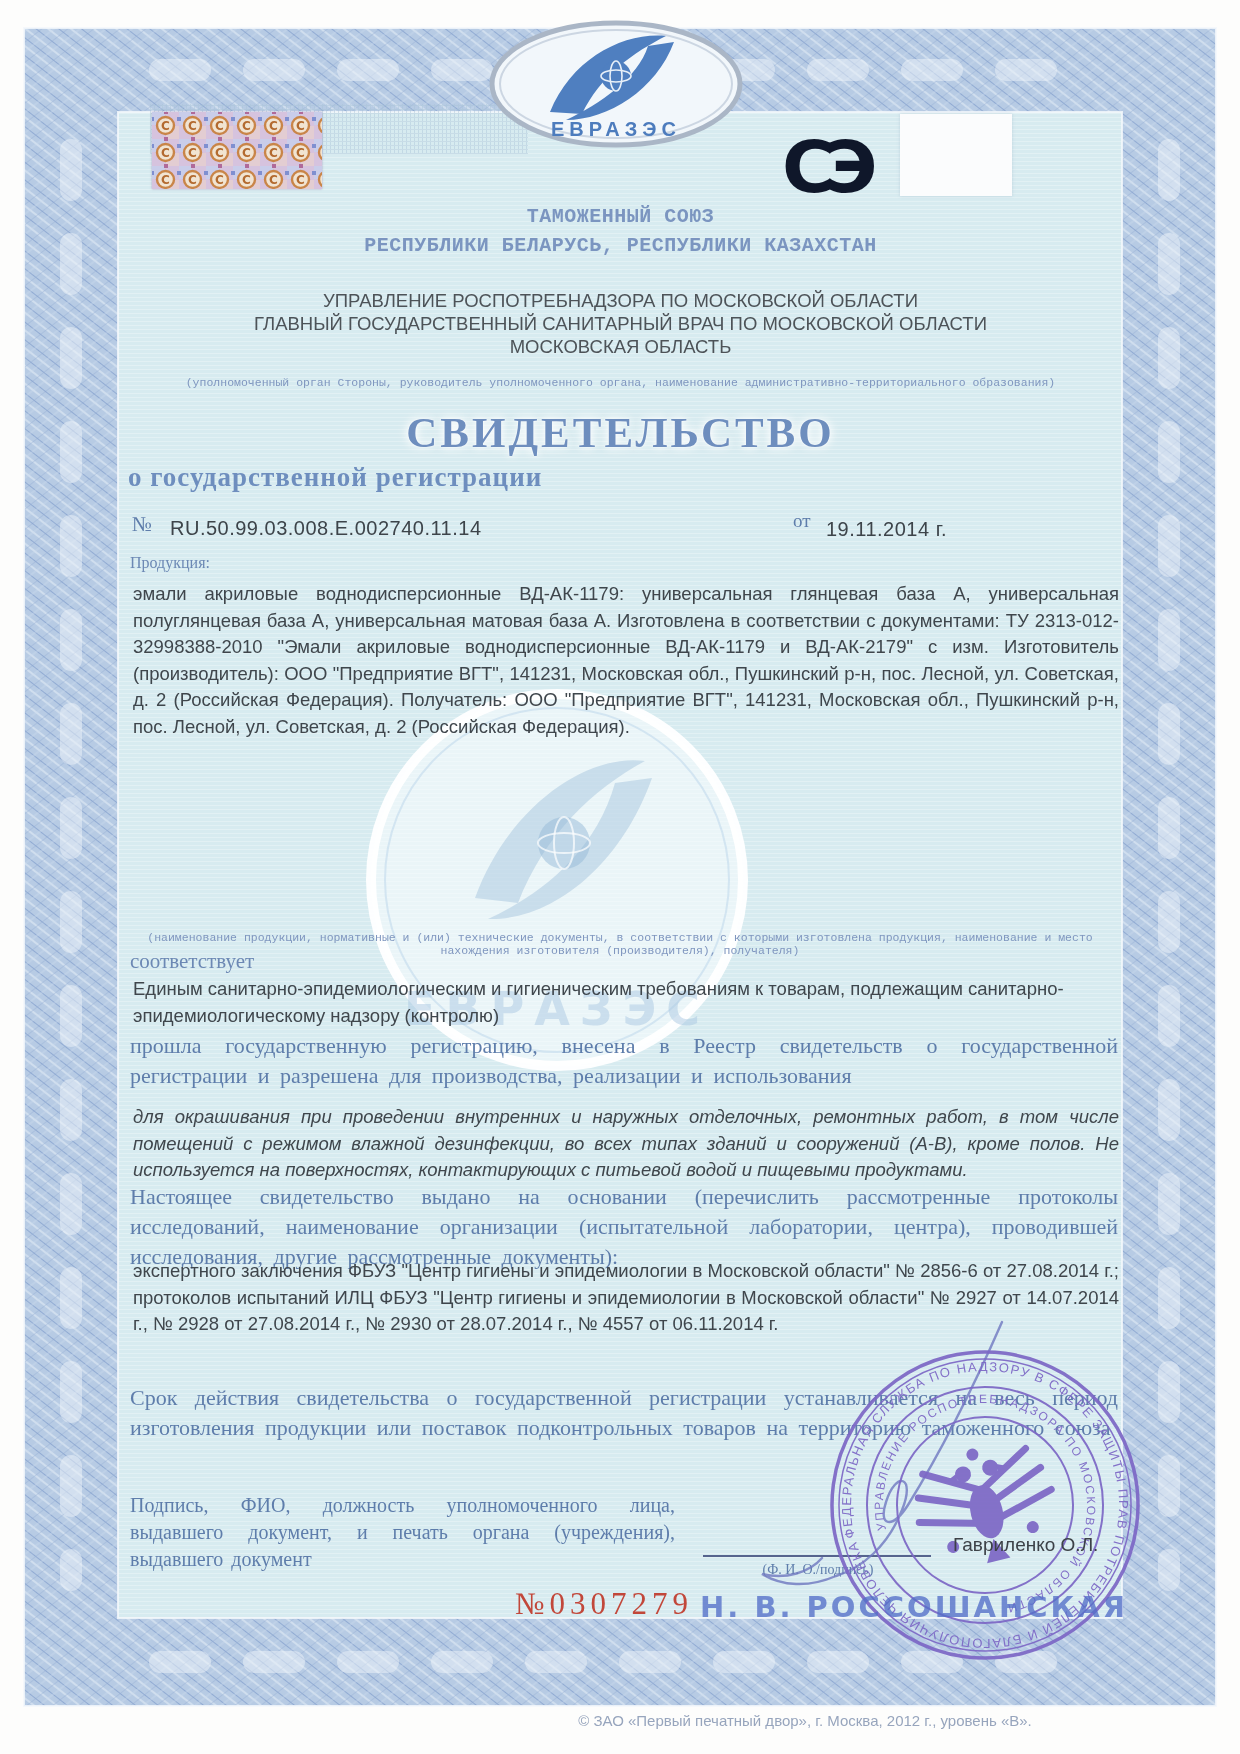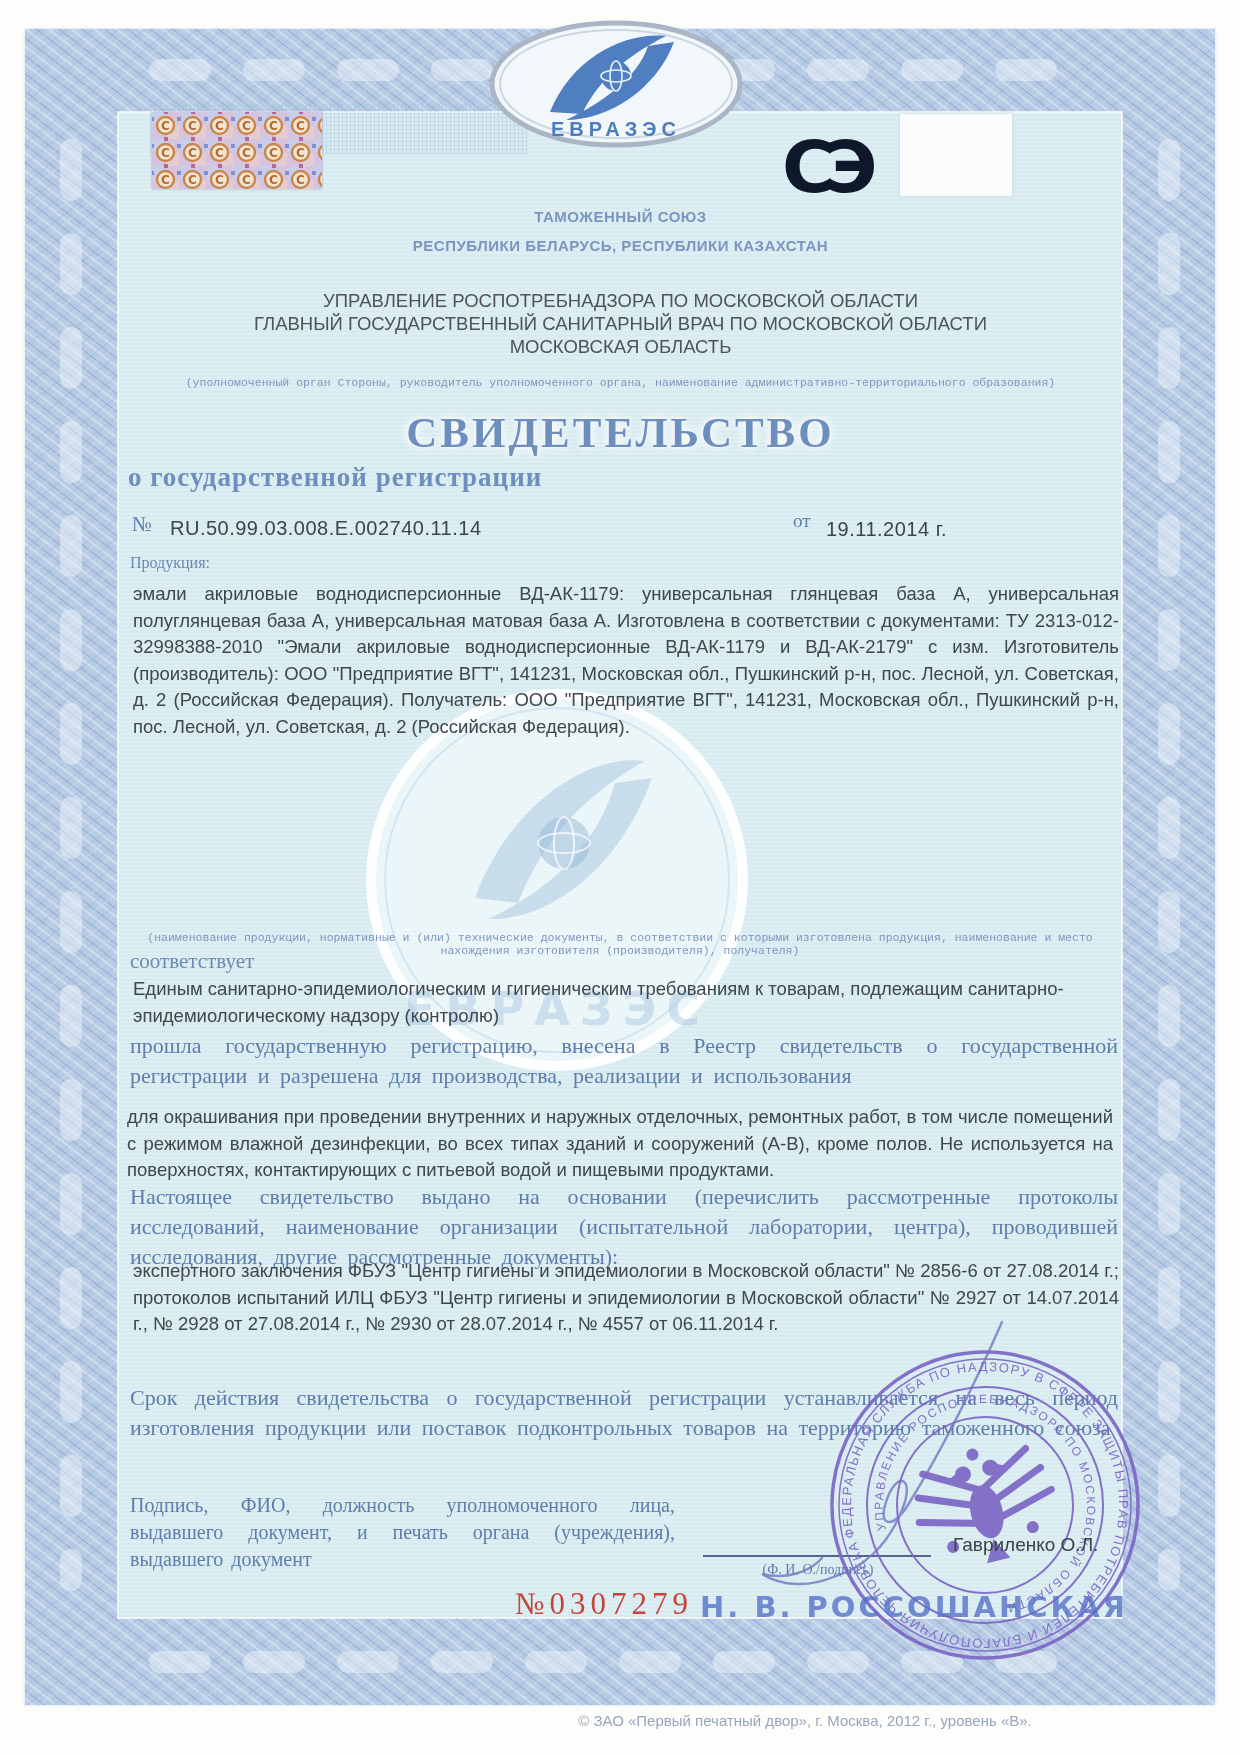--- a/index.html
+++ b/index.html
@@ -5,22 +5,22 @@
   html,body{margin:0;padding:0;background:#ffffff;}
   .page{position:relative;width:1240px;height:1754px;background:#fdfdfc;overflow:hidden;
         font-family:"Liberation Sans","DejaVu Sans",sans-serif;}
   .paper{position:absolute;left:24px;top:28px;width:1192px;height:1678px;
          background:#d7ebf0;
          background-image:repeating-linear-gradient(0deg,rgba(255,255,255,.28) 0 1px,rgba(0,0,0,0) 1px 4px);
          z-index:0;}
   .frame{position:absolute;left:0;top:0;z-index:1;}
   .abs{position:absolute;}
   
-  .hdr-serif{font-family:Liberation Sans, sans-serif;font-weight:bold;color:#7b95c0;
-             font-size:15px;line-height:29px;text-align:center;letter-spacing:.5px;}
+  .hdr-serif{font-family:Liberation Mono, monospace;font-weight:bold;color:#7b95c0;
+             font-size:20px;line-height:29px;text-align:center;letter-spacing:.5px;}
   .hdr-sans{color:#4d5358;font-size:18.5px;line-height:23px;text-align:center;}
   .caption-small{font-family:Liberation Mono, monospace;color:#7f96bf;font-size:11.5px;text-align:center;}
   .doc-title{font-family:"Liberation Serif",serif;font-weight:bold;color:#6e8ebe;font-size:43px;
              letter-spacing:3px;text-align:center;
              text-shadow:0 0 2px #ffffff,0 0 9px rgba(255,255,255,.95),0 0 14px rgba(255,255,255,.8);}
   .doc-subtitle{font-family:"Liberation Serif",serif;font-weight:bold;color:#6e8ebe;font-size:27px;
                 letter-spacing:1px;text-align:left;}
   .serif-lead{font-family:"Liberation Serif",serif;color:#5e7dab;font-size:22px;line-height:30px;
               text-align:justify;word-spacing:5px;}
   .serif-label{font-family:"Liberation Serif",serif;color:#6c88b4;font-size:16px;}
@@ -157,21 +157,21 @@
   <div class="abs num-sans" style="left:826px;top:518px;z-index:2;">19.11.2014 г.</div>
 
   <div class="abs serif-label" style="left:130px;top:554px;z-index:2;">Продукция:</div>
   <div class="abs sans-body" style="left:133px;top:581px;width:986px;z-index:2;">эмали акриловые воднодисперсионные ВД-АК-1179: универсальная глянцевая база А, универсальная полуглянцевая база А, универсальная матовая база А. Изготовлена в соответствии с документами: ТУ 2313-012-32998388-2010 "Эмали акриловые воднодисперсионные ВД-АК-1179 и ВД-АК-2179" с изм. Изготовитель (производитель): ООО "Предприятие ВГТ", 141231, Московская обл., Пушкинский р-н, пос. Лесной, ул. Советская, д. 2 (Российская Федерация).  Получатель: ООО "Предприятие ВГТ", 141231, Московская обл., Пушкинский р-н, пос. Лесной, ул. Советская, д. 2 (Российская Федерация).</div>
   <div class="abs caption-small" style="left:120px;top:931px;width:1000px;z-index:2;">(наименование продукции, нормативные и (или) технические документы, в соответствии с которыми изготовлена продукция, наименование и место нахождения изготовителя (производителя), получателя)</div>
 
   <div class="abs serif-label" style="left:130px;top:949px;font-size:21px;z-index:2;">соответствует</div>
   <div class="abs sans-body" style="left:133px;top:976px;width:986px;text-align:left;z-index:2;">Единым санитарно-эпидемиологическим и гигиеническим требованиям к товарам, подлежащим санитарно-эпидемиологическому надзору (контролю)</div>
 
   <div class="abs serif-lead" style="left:130px;top:1031px;width:988px;z-index:2;">прошла государственную регистрацию, внесена в Реестр свидетельств о государственной регистрации и разрешена для производства, реализации и использования</div>
-  <div class="abs sans-body" style="left:127px;top:1104px;width:986px;z-index:2;">для окрашивания при проведении внутренних и наружных отделочных, ремонтных работ, в том числе помещений с режимом влажной дезинфекции, во всех типах зданий и сооружений (А-В), кроме полов. Не используется на поверхностях, контактирующих с питьевой водой и пищевыми продуктами.</div>
+  <div class="abs sans-body" style="left:133px;top:1104px;width:986px;z-index:2;font-style:italic;">для окрашивания при проведении внутренних и наружных отделочных, ремонтных работ, в том числе помещений с режимом влажной дезинфекции, во всех типах зданий и сооружений (А-В), кроме полов. Не используется на поверхностях, контактирующих с питьевой водой и пищевыми продуктами.</div>
 
   <div class="abs serif-lead" style="left:130px;top:1182px;width:988px;z-index:2;">Настоящее свидетельство выдано на основании (перечислить рассмотренные протоколы исследований, наименование организации (испытательной лаборатории, центра), проводившей исследования, другие рассмотренные документы):</div>
   <div class="abs sans-body" style="left:133px;top:1258px;width:986px;z-index:2;">экспертного заключения ФБУЗ "Центр гигиены и эпидемиологии в Московской области" № 2856-6 от 27.08.2014 г.; протоколов испытаний ИЛЦ ФБУЗ "Центр гигиены и эпидемиологии в Московской области" № 2927 от 14.07.2014 г., № 2928 от 27.08.2014 г., № 2930 от 28.07.2014 г., № 4557 от 06.11.2014 г.</div>
 
   <div class="abs serif-lead" style="left:130px;top:1383px;width:988px;z-index:2;">Срок действия свидетельства о государственной регистрации устанавливается на весь период изготовления продукции или поставок подконтрольных товаров на территорию таможенного союза</div>
 
   <div class="abs serif-small" style="left:130px;top:1492px;width:545px;font-size:20px;line-height:27px;text-align:justify;word-spacing:3px;z-index:2;">Подпись, ФИО, должность уполномоченного лица, выдавшего документ, и печать органа (учреждения), выдавшего документ</div>
 
   <svg class="abs sig-svg" viewBox="0 0 330 330">
     <g fill="none" stroke="#6f78c0" stroke-width="2.4" opacity=".8" stroke-linecap="round">

